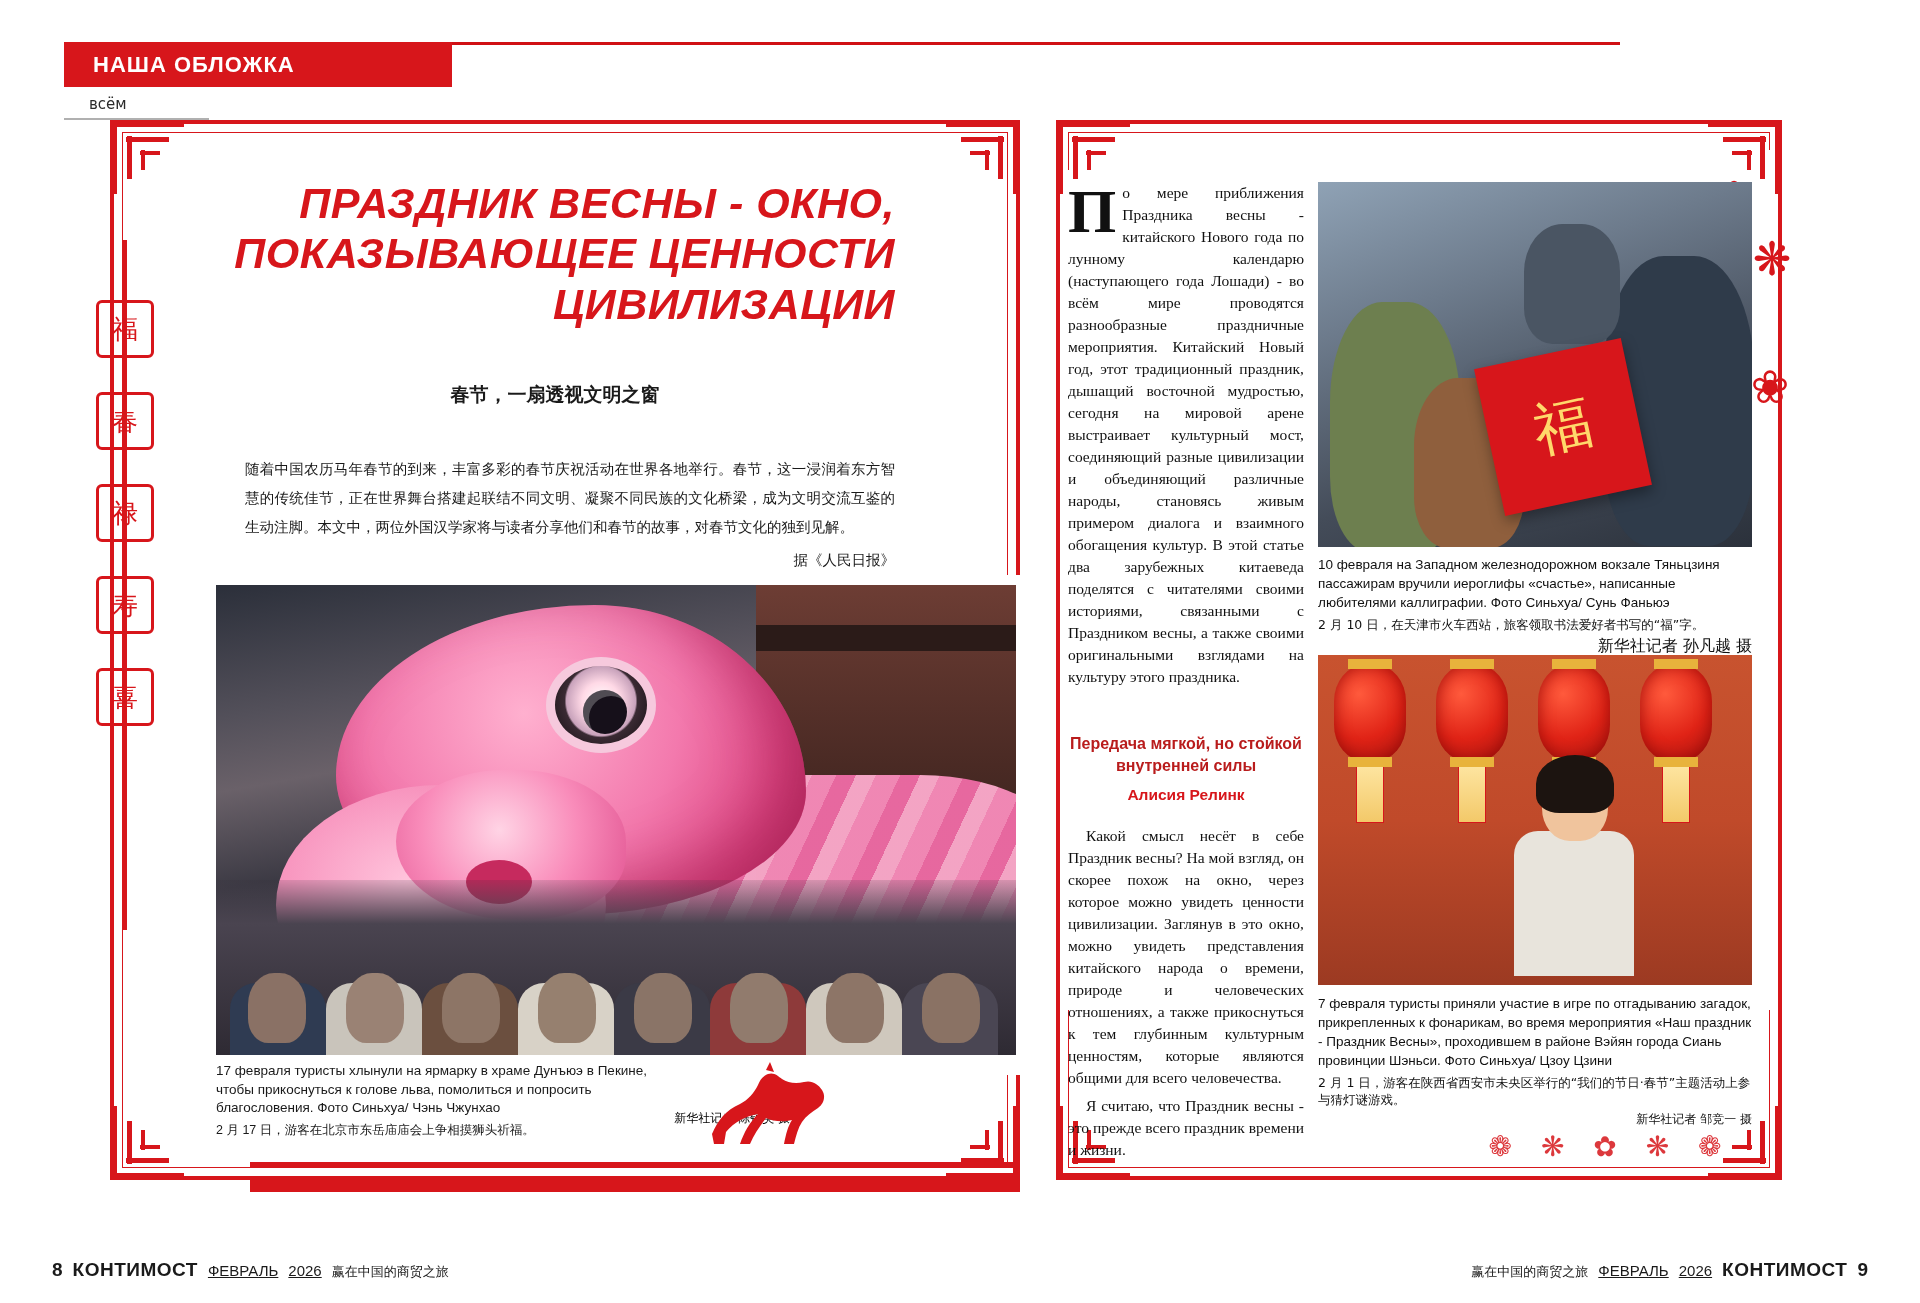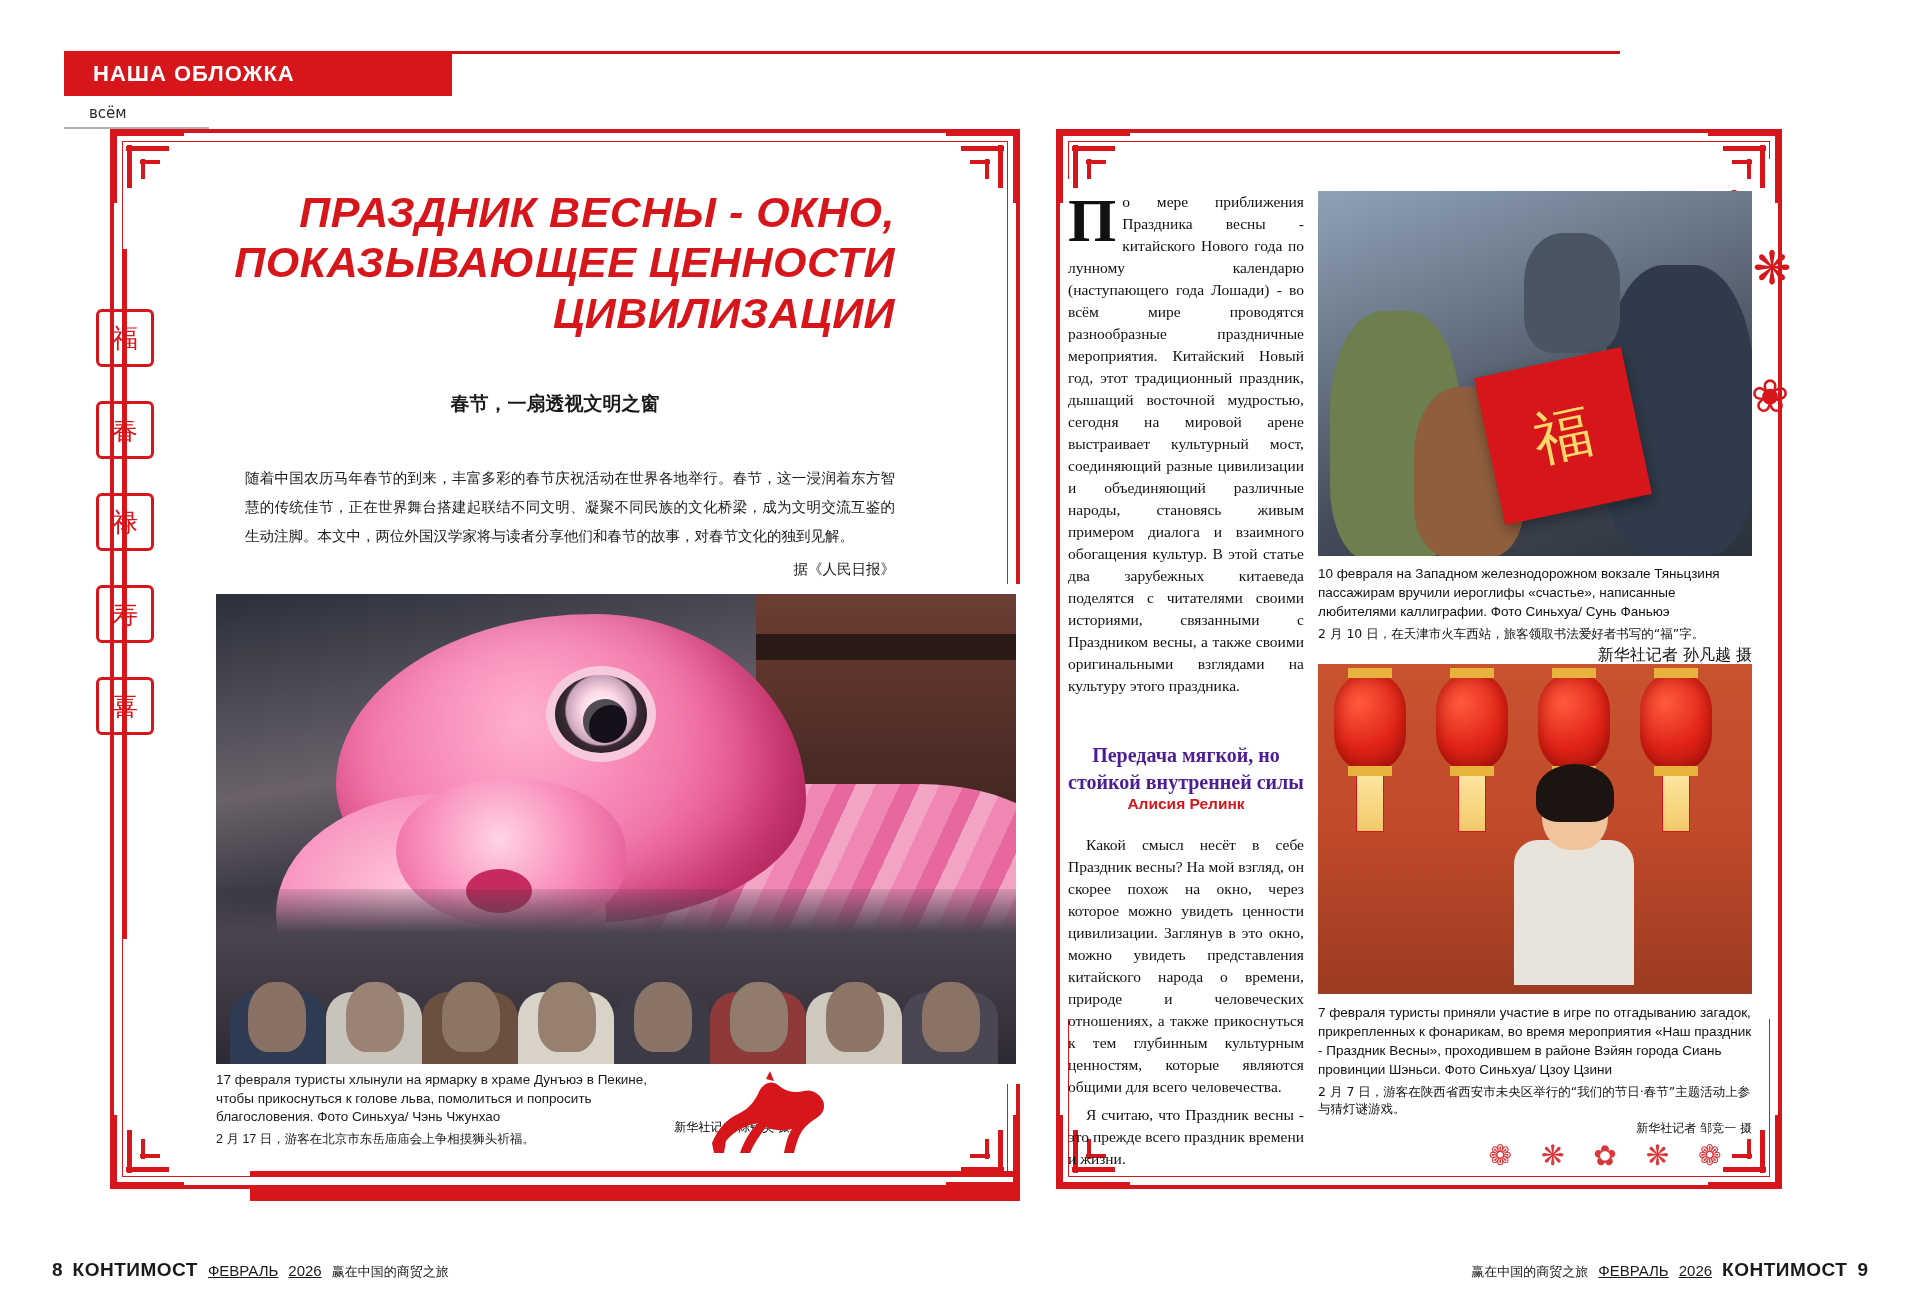--- a/index.html
+++ b/index.html
@@ -4,21 +4,21 @@
 <style>
   * { box-sizing: border-box; }
   html, body { margin:0; padding:0; }
   body {
     width: 1920px; height: 1303px;
     background: #ffffff;
     font-family: "Liberation Serif", serif;
     overflow: hidden;
     position: relative;
   }
-  .page { position:absolute; inset:0;margin-top:9px; }
+  .page { position:absolute; inset:0; }
 
   
   .header-rule {
     position:absolute; left:64px; top:42px; width:1556px; height:3px;
     background:#d01014;
   }
   .section-tab {
     position:absolute; left:64px; top:42px; width:388px; height:45px;
     background:#d7161b; color:#fff;
     font-family:"Liberation Sans", sans-serif;
@@ -206,23 +206,23 @@
     position:absolute; left:1068px; top:182px; width:236px;
     font-size:15.5px; line-height:1.42; text-align:justify; color:#111;
   }
   .drop-col .dcap {
     float:left; font-size:62px; line-height:50px; font-weight:bold;
     margin:4px 6px 0 0; color:#111;
     font-family:"Liberation Serif", serif;
   }
   .sub-red {
     position:absolute; left:1068px; top:733px; width:236px;
-    color:#4c1d95; font-weight:bold; font-size:20px; line-height:1.35;
+    color:#b91c1c; font-weight:bold; font-size:16px; line-height:1.35;
     text-align:center;
-    font-family:Liberation Serif, serif;
+    font-family:Liberation Sans, sans-serif;
   }
   .byline {
     position:absolute; left:1068px; top:786px; width:236px;
     color:#d7161b; font-weight:bold; font-size:15.5px; text-align:center;
     font-family:"Liberation Sans", sans-serif;
   }
   .col2 {
     position:absolute; left:1068px; top:825px; width:236px;
     font-size:15.5px; line-height:1.42; text-align:justify; color:#111;
   }
@@ -541,21 +541,21 @@
     <div class="person" style="left:340px; top:200px; width:100px; height:130px; background:#6a3f2c; border-radius:36px 36px 0 0;"></div>
     <div class="lady">
       <div class="coat"></div>
         <div class="face"></div>
         <div class="hair"></div>
     </div>
   </div>
 
   <div class="cap-lant">
     <span>7 февраля туристы приняли участие в игре по отгадыванию загадок, прикрепленных к фонарикам, во время мероприятия «Наш праздник - Праздник Весны», проходившем в районе Вэйян города Сиань провинции Шэньси. Фото Синьхуа/ Цзоу Цзини</span>
-    <span class="cn">2 月 7 日，游客在陕西省西安市未央区举行的“我们的节日·春节”主题活动上参与猜灯谜游戏。</span>
+    <span class="cn">2 月 1 日，游客在陕西省西安市未央区举行的“我们的节日·春节”主题活动上参与猜灯谜游戏。</span>
     <span class="cred">新华社记者 邹竞一 摄</span>
   </div>
 
   <div class="footer-orn">❁ ❋ ✿ ❋ ❁</div>
 
   <div class="footer">
     <div class="foot-left">
       <span class="pg-num">8</span>
       <span class="brand">КОНТИМОСТ</span>
       <span class="foot-date">ФЕВРАЛЬ</span>

